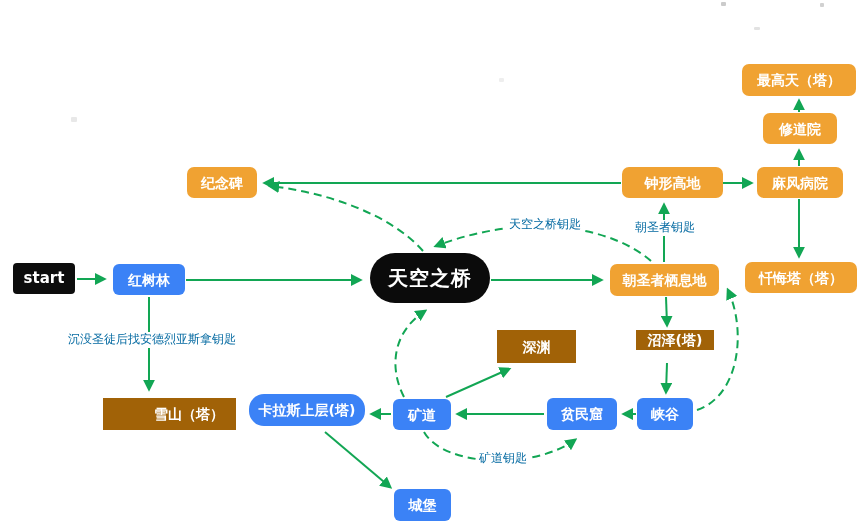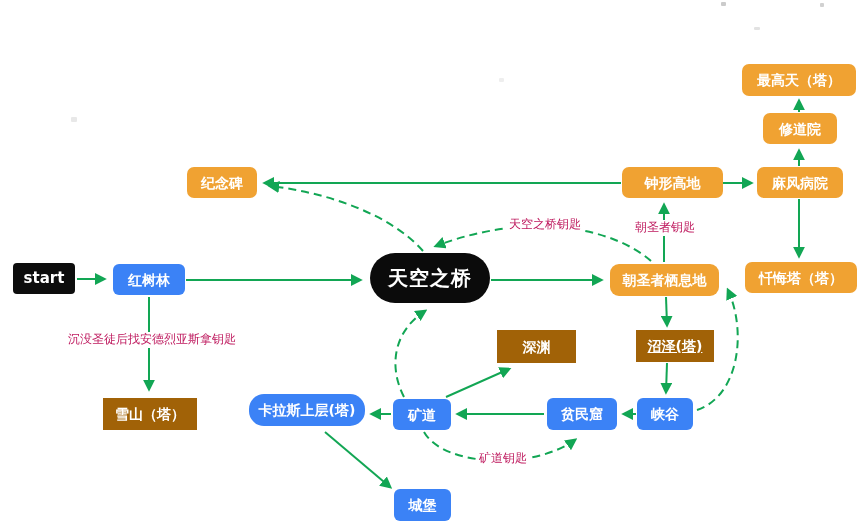--- a/index.html
+++ b/index.html
@@ -12,21 +12,21 @@
     position:absolute;display:flex;align-items:center;justify-content:center;
     color:#ffffff;font-weight:bold;font-size:14px;border-radius:7px;
     white-space:nowrap;line-height:1;user-select:none;
   }
   .orange{background:#F0A232;}
   .red{background:#3b82f6;border-radius:6px;}
   .blue{background:#a16207;border-radius:0;}
   .black{background:#0d0d0d;border-radius:4px;}
   .pill{background:#0b0b0b;border-radius:26px;font-size:20px;letter-spacing:1px;}
   .edge-label{
-    position:absolute;font-size:12px;color:#be185d;background:#ffffff;
+    position:absolute;font-size:12px;color:#0369a1;background:#ffffff;
     padding:0 2px;white-space:nowrap;line-height:1.3;
   }
   .center{text-align:center;}
   .speck{position:absolute;border-radius:1px;}
 </style>
 </head>
 <body>
 
 <div id="stage">
 
@@ -65,25 +65,25 @@
   </svg>
 
   <div class="node black" style="left:13px;top:263px;width:62px;height:31px;font-size:15px;">start</div>
   <div class="node red" style="left:113px;top:264px;width:72px;height:31px;">红树林</div>
   <div class="node orange" style="left:187px;top:167px;width:70px;height:31px;">纪念碑</div>
   <div class="node orange" style="left:622px;top:167px;width:101px;height:31px;">钟形高地</div>
   <div class="node orange" style="left:757px;top:167px;width:86px;height:31px;">麻风病院</div>
   <div class="node orange" style="left:763px;top:113px;width:74px;height:31px;">修道院</div>
   <div class="node orange" style="left:742px;top:64px;width:114px;height:32px;">最高天（塔）</div>
   <div class="node orange" style="left:745px;top:262px;width:112px;height:31px;">忏悔塔（塔）</div>
-  <div class="node orange" style="left:610px;top:264px;width:109px;height:32px;border-radius:9px;">朝圣者栖息地</div>
+  <div class="node orange" style="left:610px;top:264px;width:109px;height:32px;">朝圣者栖息地</div>
   <div class="node pill" style="left:370px;top:253px;width:120px;height:50px;">天空之桥</div>
   <div class="node blue" style="left:497px;top:330px;width:79px;height:33px;">深渊</div>
-  <div class="node blue" style="left:636px;top:330px;width:78px;height:32px;text-decoration:underline;">沼泽(塔)</div>
-  <div class="node blue" style="left:103px;top:398px;width:94px;height:32px;">雪山（塔）</div>
+  <div class="node blue" style="left:636px;top:330px;width:78px;height:20px;">沼泽(塔)</div>
+  <div class="node blue" style="left:103px;top:398px;width:94px;height:32px;padding-left:39px;">雪山（塔）</div>
   <div class="node red" style="left:249px;top:394px;width:116px;height:32px;border-radius:15px;">卡拉斯上层(塔)</div>
   <div class="node red" style="left:393px;top:399px;width:58px;height:31px;">矿道</div>
   <div class="node red" style="left:547px;top:398px;width:70px;height:32px;">贫民窟</div>
   <div class="node red" style="left:637px;top:398px;width:56px;height:32px;">峡谷</div>
   <div class="node red" style="left:394px;top:489px;width:57px;height:32px;">城堡</div>
 
   <div class="edge-label" style="left:507px;top:217px;">天空之桥钥匙</div>
   <div class="edge-label" style="left:633px;top:220px;">朝圣者钥匙</div>
   <div class="edge-label center" style="left:55px;top:332px;width:190px;">沉没圣徒后找安德烈亚斯拿钥匙</div>
   <div class="edge-label" style="left:477px;top:451px;">矿道钥匙</div>

